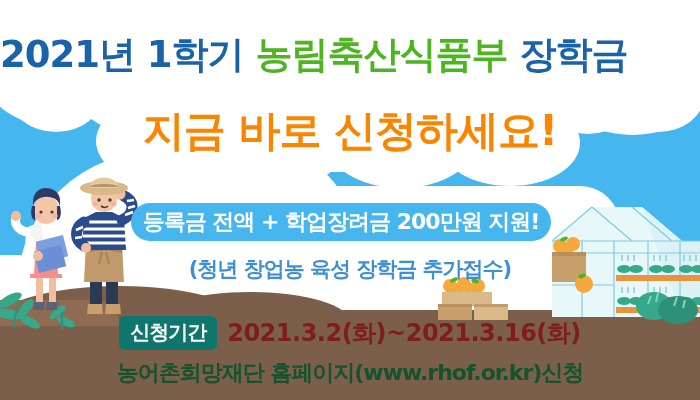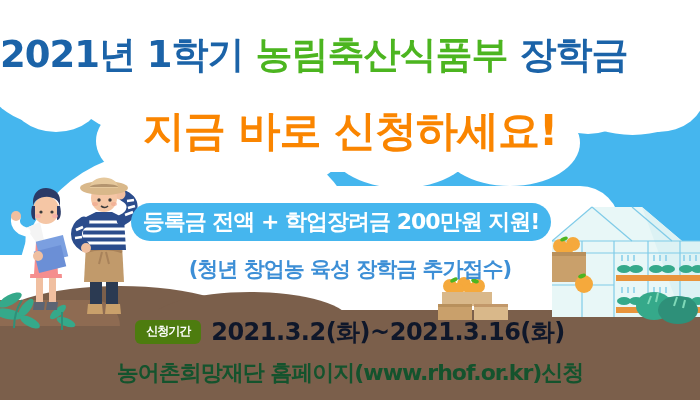--- a/index.html
+++ b/index.html
@@ -112,26 +112,26 @@
     z-index:16;white-space:nowrap;
   }
 
   
   .period-row{
     position:absolute;left:0;top:316px;width:700px;
     display:flex;align-items:center;justify-content:center;gap:10px;
     z-index:17;white-space:nowrap;
   }
   .period-badge{
-    background:#4d7c0f;border-radius:6px;
+    background:#0f766e;border-radius:6px;
     padding:3px 11px 4px 11px;
-    color:#ffffff;font-size:12px;font-weight:bold;letter-spacing:-1px;
+    color:#ffffff;font-size:20px;font-weight:bold;letter-spacing:-1px;
   }
   .period-dates{
-    color:#0f172a;font-size:24px;font-weight:bold;letter-spacing:-0.5px;
+    color:#7f1d1d;font-size:24px;font-weight:bold;letter-spacing:-0.5px;
   }
   .footer-line{
     position:absolute;left:0;top:358px;width:700px;text-align:center;
     color:#14532d;font-size:22px;font-weight:bold;letter-spacing:-1px;
     z-index:17;white-space:nowrap;
   }
 
   
   .greenhouse{position:absolute;left:552px;top:205px;width:150px;height:112px;z-index:8;}
 

